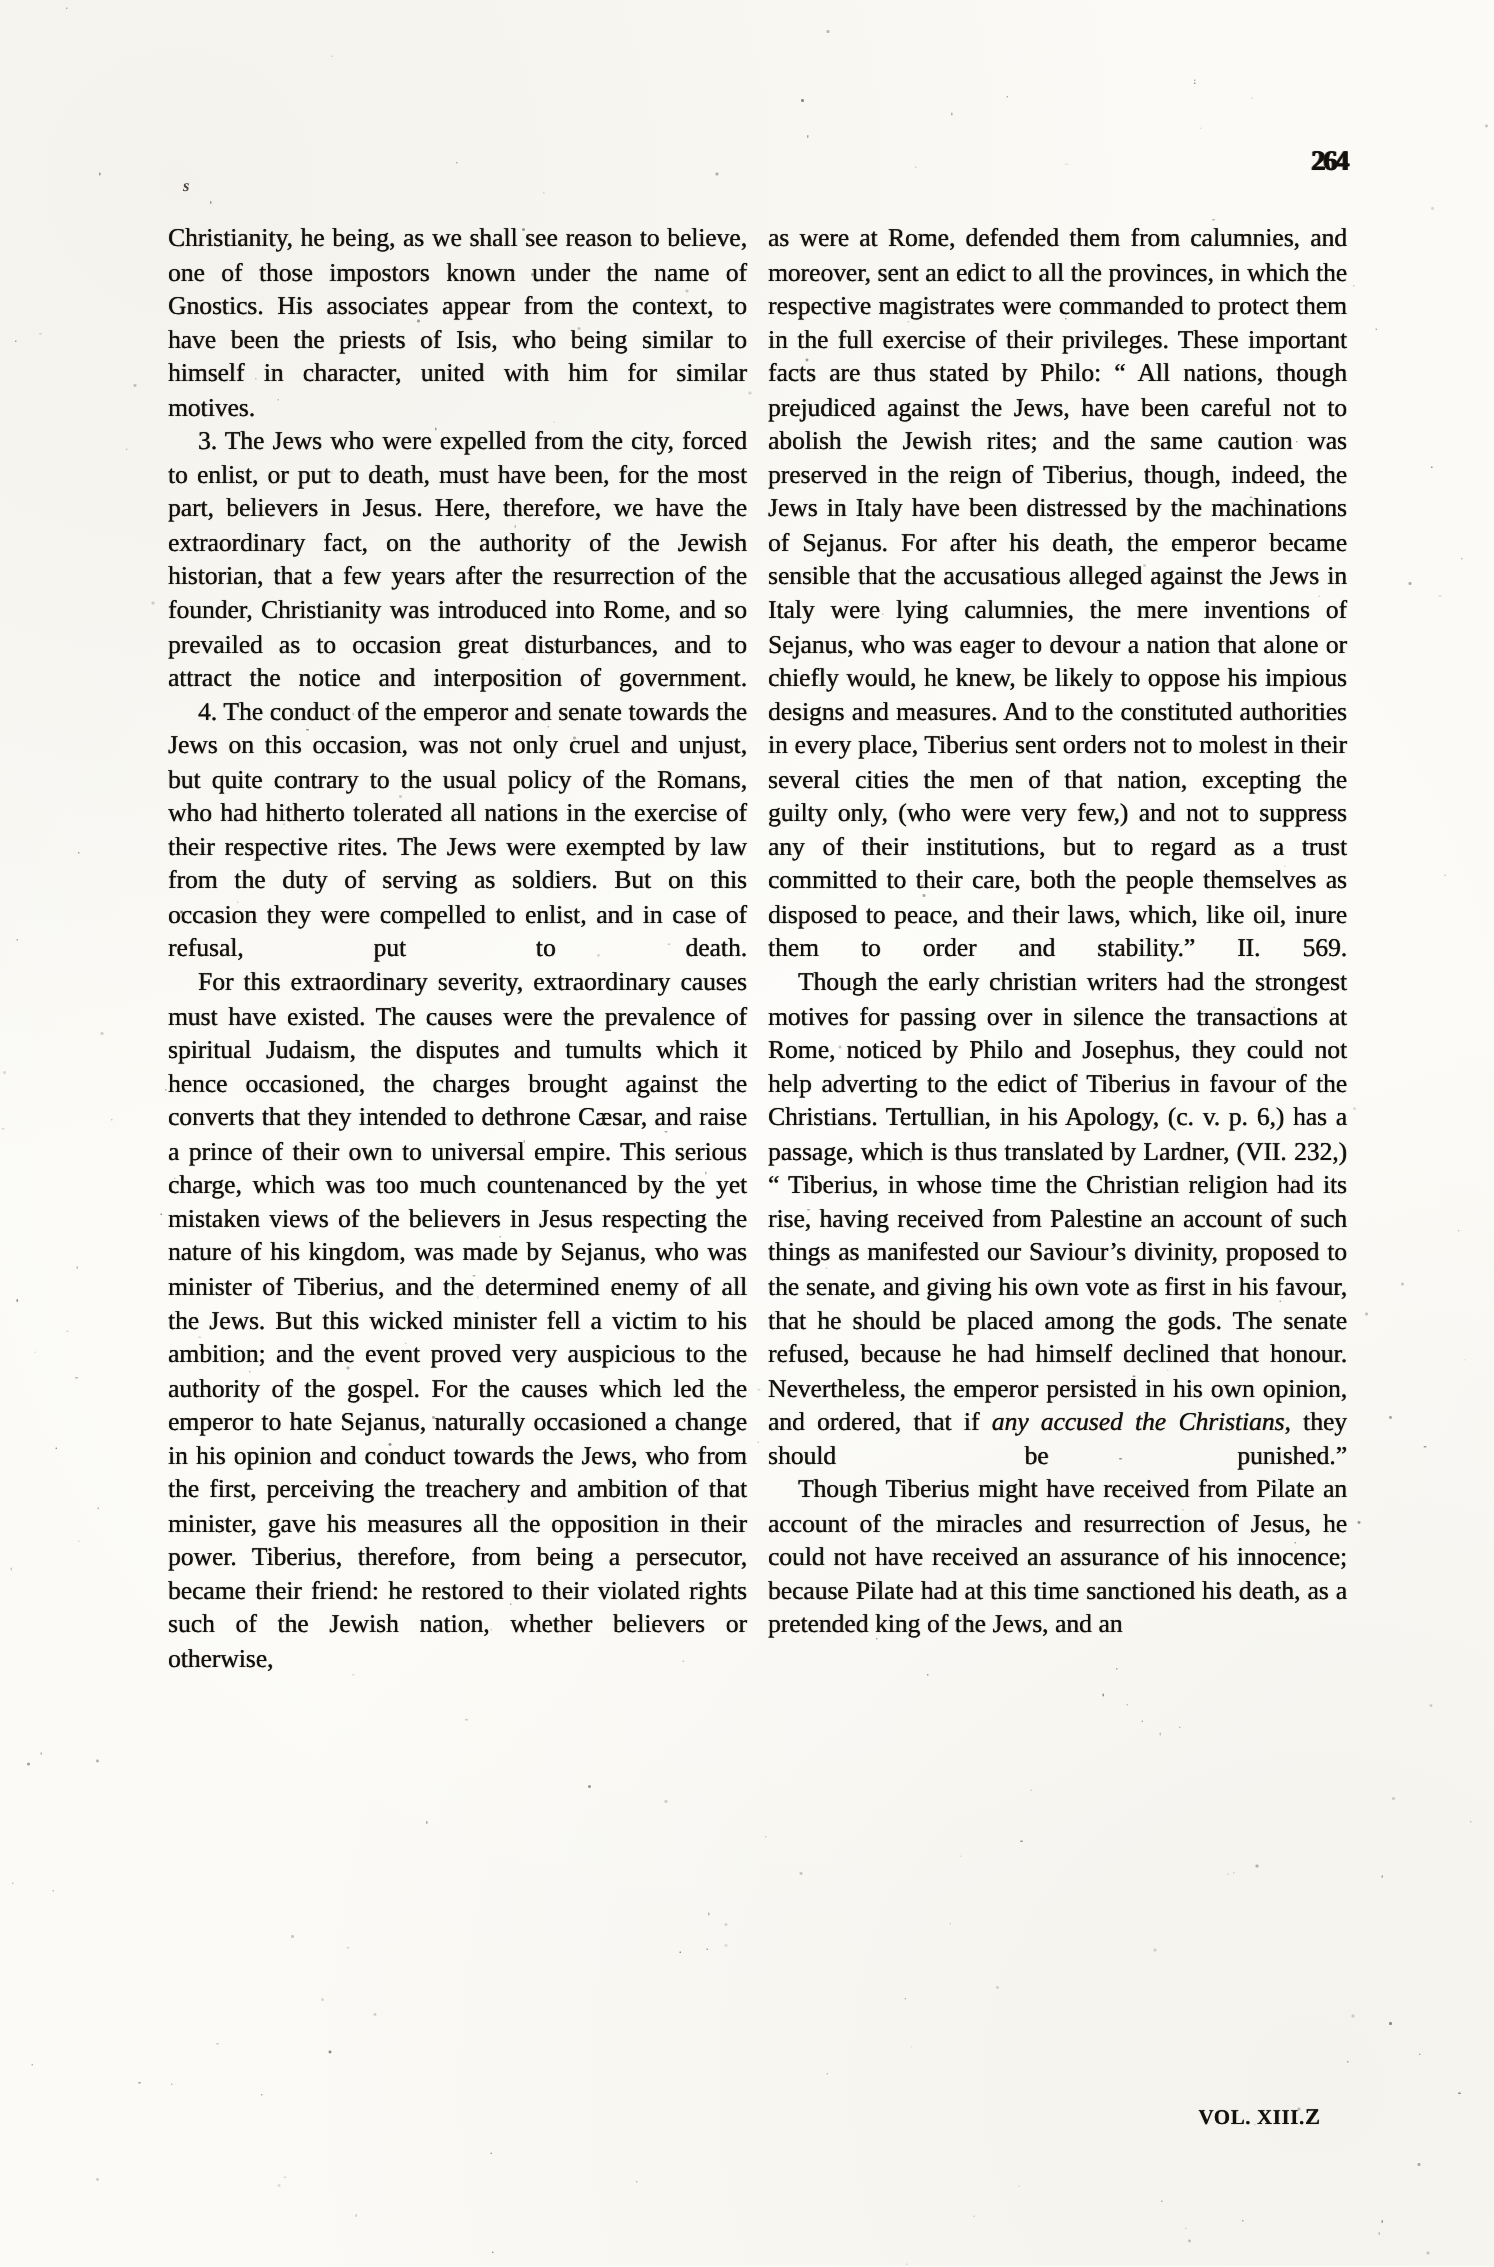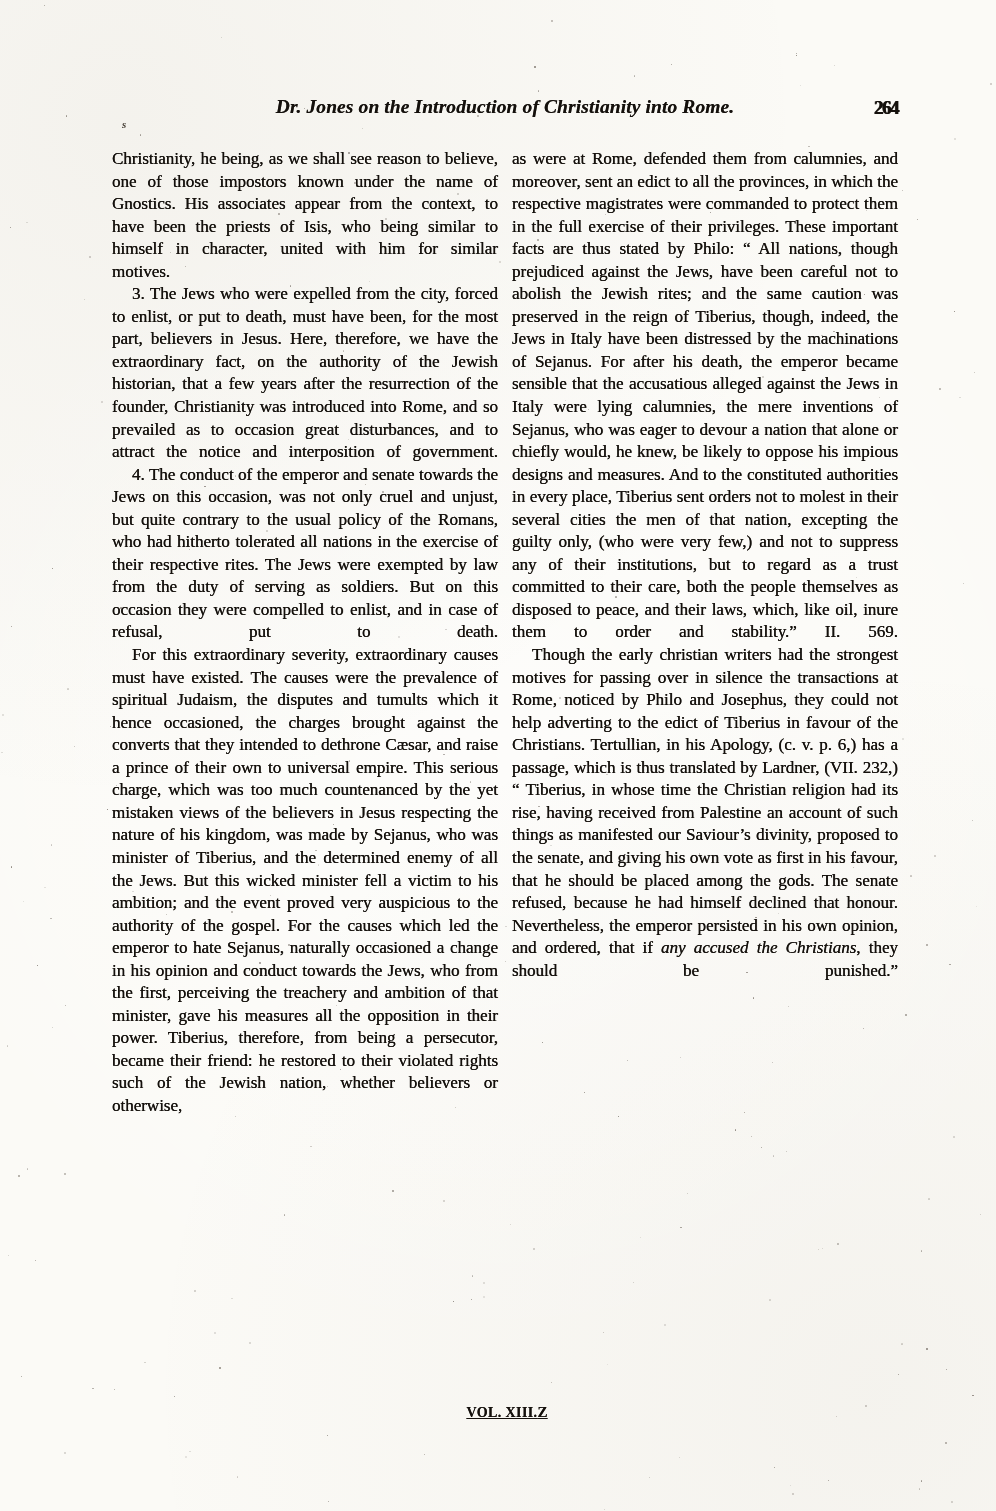--- a/index.html
+++ b/index.html
@@ -107,23 +107,22 @@
   }
   i.em { font-style: italic; }
 
   
   .footer {
     position: absolute;
     left: 112px;
     top: 1404px;
     width: 786px;
     display: flex;
-    justify-content: center;
+    justify-content: flex-end;
     align-items: baseline;
-    text-decoration: underline;
   }
   .vol {
     font-weight: 700;
     font-size: 14px;
     letter-spacing: .4px;
     padding-left: 22px;
     font-variant: small-caps;
     text-shadow: 0 0 .5px rgba(20,16,12,.8);
   }
   .sig {
@@ -136,36 +135,36 @@
 </head>
 <body>
 
 <div class="page">
   <div class="paper-grain"></div>
 
   <div class="content">
 
     <div class="running-head">
       <span class="stray-mark">s</span>
-      <span class="head-title">Dr. Jones on the Introduction of Christianity into Rome.</span>
       <span class="folio">264</span>
     </div>
 
     <div class="columns">
 
       <div class="col">
         <p class="para">Christianity, he being, as we shall see reason to believe, one of those impostors known under the name of Gnostics. His associates appear from the context, to have been the priests of Isis, who being similar to himself in character, united with him for similar motives.</p>
         <p class="para indent">3. The Jews who were expelled from the city, forced to enlist, or put to death, must have been, for the most part, believers in Jesus. Here, therefore, we have the extraordinary fact, on the authority of the Jewish historian, that a few years after the resurrection of the founder, Christianity was introduced into Rome, and so prevailed as to occasion great disturbances, and to attract the notice and interposition of government.</p>
         <p class="para indent">4. The conduct of the emperor and senate towards the Jews on this occasion, was not only cruel and unjust, but quite contrary to the usual policy of the Romans, who had hitherto tolerated all nations in the exercise of their respective rites. The Jews were exempted by law from the duty of serving as soldiers. But on this occasion they were compelled to enlist, and in case of refusal, put to death.</p>
         <p class="para indent">For this extraordinary severity, extraordinary causes must have existed. The causes were the prevalence of spiritual Judaism, the disputes and tumults which it hence occasioned, the charges brought against the converts that they intended to dethrone Cæsar, and raise a prince of their own to universal empire. This serious charge, which was too much countenanced by the yet mistaken views of the believers in Jesus respecting the nature of his kingdom, was made by Sejanus, who was minister of Tiberius, and the determined enemy of all the Jews. But this wicked minister fell a victim to his ambition; and the event proved very auspicious to the authority of the gospel. For the causes which led the emperor to hate Sejanus, naturally occasioned a change in his opinion and conduct towards the Jews, who from the first, perceiving the treachery and ambition of that minister, gave his measures all the opposition in their power. Tiberius, therefore, from being a persecutor, became their friend: he restored to their violated rights such of the Jewish nation, whether believers or otherwise,</p>
       </div>
 
       <div class="col">
         <p class="para">as were at Rome, defended them from calumnies, and moreover, sent an edict to all the provinces, in which the respective magistrates were commanded to protect them in the full exercise of their privileges. These important facts are thus stated by Philo: “ All nations, though prejudiced against the Jews, have been careful not to abolish the Jewish rites; and the same caution was preserved in the reign of Tiberius, though, indeed, the Jews in Italy have been distressed by the machinations of Sejanus. For after his death, the emperor became sensible that the accusatious alleged against the Jews in Italy were lying calumnies, the mere inventions of Sejanus, who was eager to devour a nation that alone or chiefly would, he knew, be likely to oppose his impious designs and measures. And to the constituted authorities in every place, Tiberius sent orders not to molest in their several cities the men of that nation, excepting the guilty only, (who were very few,) and not to suppress any of their institutions, but to regard as a trust committed to their care, both the people themselves as disposed to peace, and their laws, which, like oil, inure them to order and stability.”  II. 569.</p>
         <p class="para indent"><span>Though the early christian writers had the strongest motives for passing over in silence the transactions at Rome, noticed by Philo and Josephus, they could not help adverting to the edict of Tiberius in favour of the Christians. Tertullian, in his Apology, (c. v. p. 6,) has a passage, which is thus translated by Lardner, (VII. 232,) “ Tiberius, in whose time the Christian religion had its rise, having received from Palestine an account of such things as manifested our Saviour’s divinity, proposed to the senate, and giving his own vote as first in his favour, that he should be placed among the gods. The senate refused, because he had himself declined that honour. Nevertheless, the emperor persisted in his own opinion, and ordered, that if </span><i class="em">any accused the Christians</i><span>, they should be punished.”</span></p>
+        <p class="para indent last-ragged">Though Tiberius might have received from Pilate an account of the miracles and resurrection of Jesus, he could not have received an assurance of his innocence; because Pilate had at this time sanctioned his death, as a pretended king of the Jews, and an</p>
       </div>
 
     </div>
   </div>
 
   <div class="footer">
     <span class="vol">VOL. XIII.</span>
     <span class="sig">Z</span>
   </div>
 <div class="speck" style="width: 1.92893px; height: 1.92893px; left: 537.125px; top: 238.665px; opacity: 0.45;"></div>

